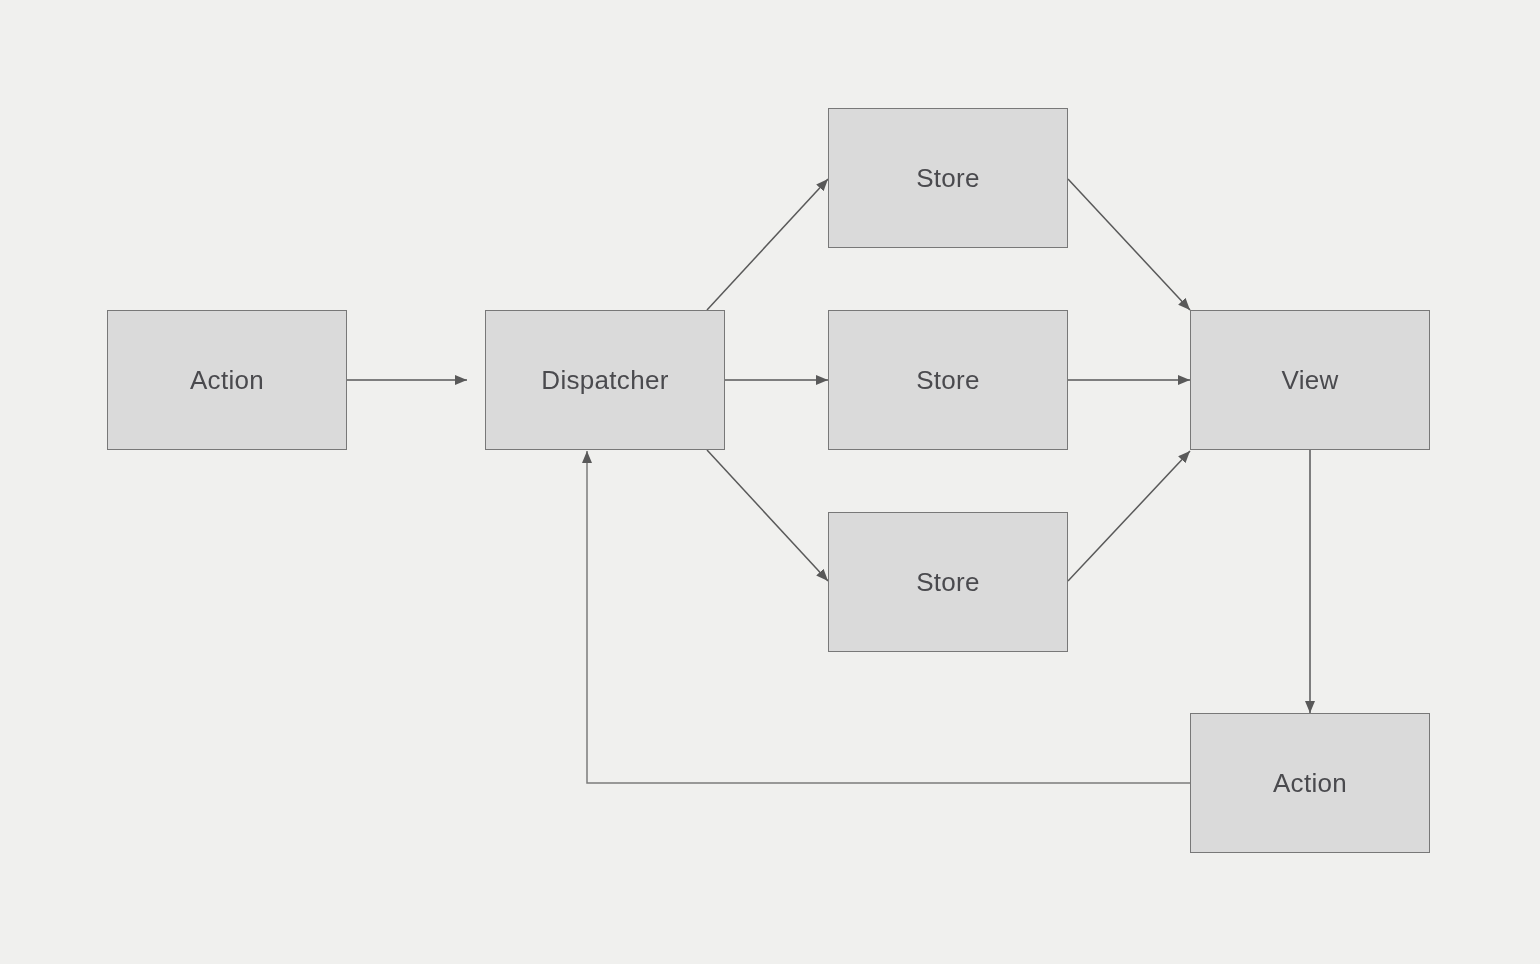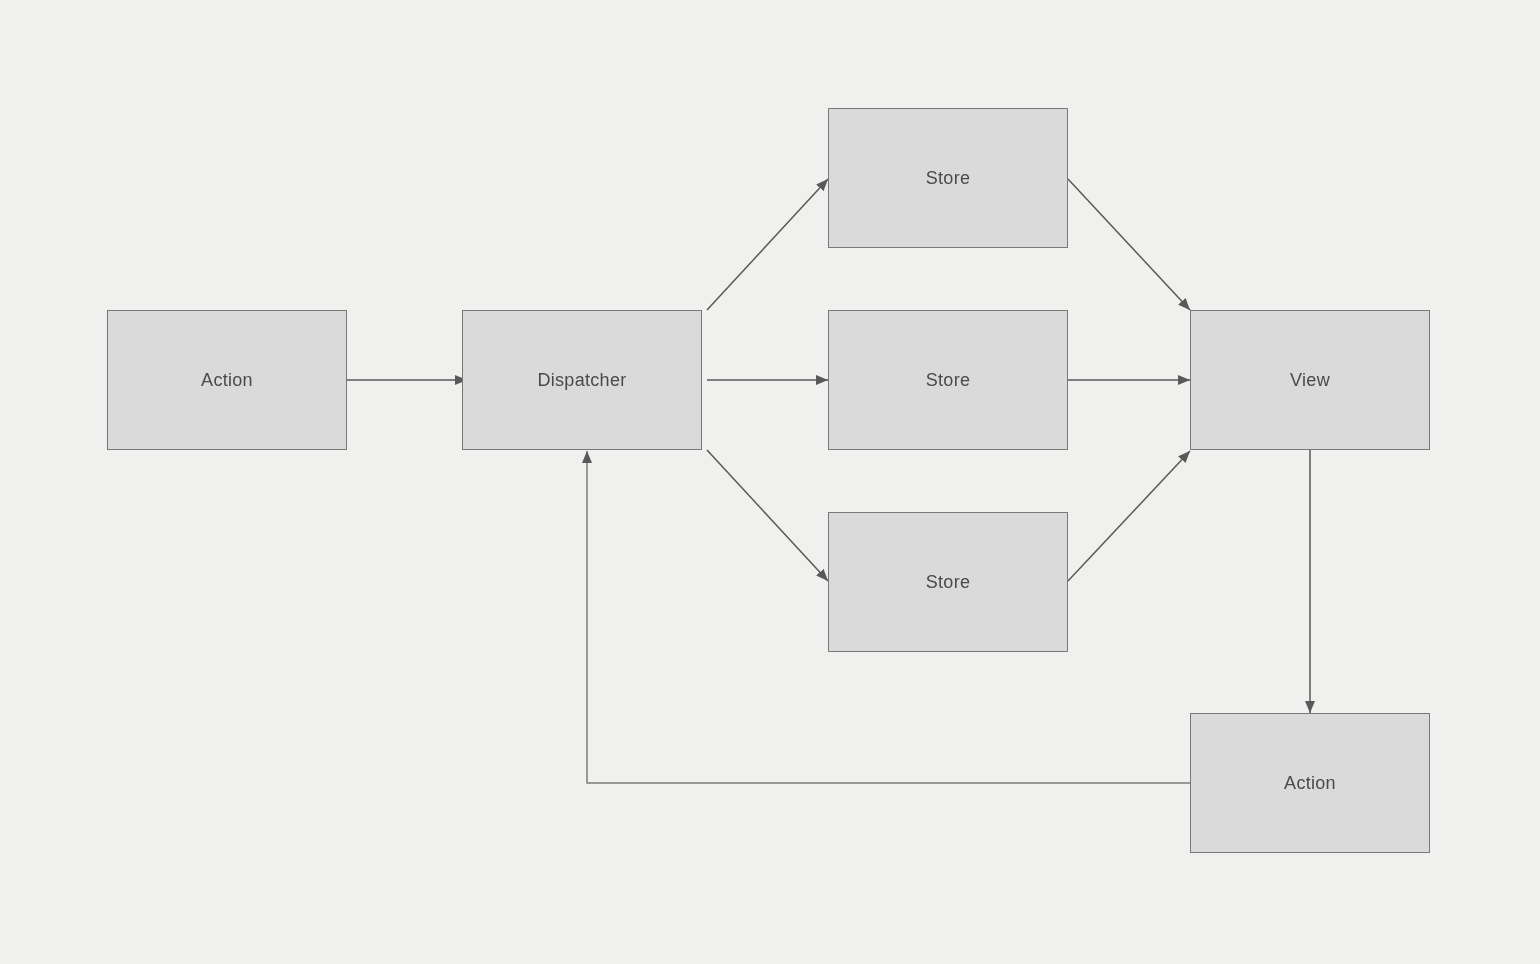--- a/index.html
+++ b/index.html
@@ -42,26 +42,26 @@
   .node{
     position:absolute;
     width:240px;
     height:140px;
     background:var(--node-fill);
     border:1px solid var(--node-border);
     box-sizing:border-box;
     display:flex;
     align-items:center;
     justify-content:center;
-    font-size:18px;
+    font-size:26px;
     letter-spacing:0.3px;
     color:var(--text);
   }
   .node-action-left   {left:107px; top:310px;}
-  .node-dispatcher    {left:462px; top:310px;}
+  .node-dispatcher    {left:485px; top:310px;}
   .node-store-top     {left:828px; top:108px;}
   .node-store-middle  {left:828px; top:310px;}
   .node-store-bottom  {left:828px; top:512px;}
   .node-view          {left:1190px;top:310px;align-items:center;}
   .node-action-bottom {left:1190px;top:713px;}
 </style>
 </head>
 <body>
 
 <div class="canvas">

